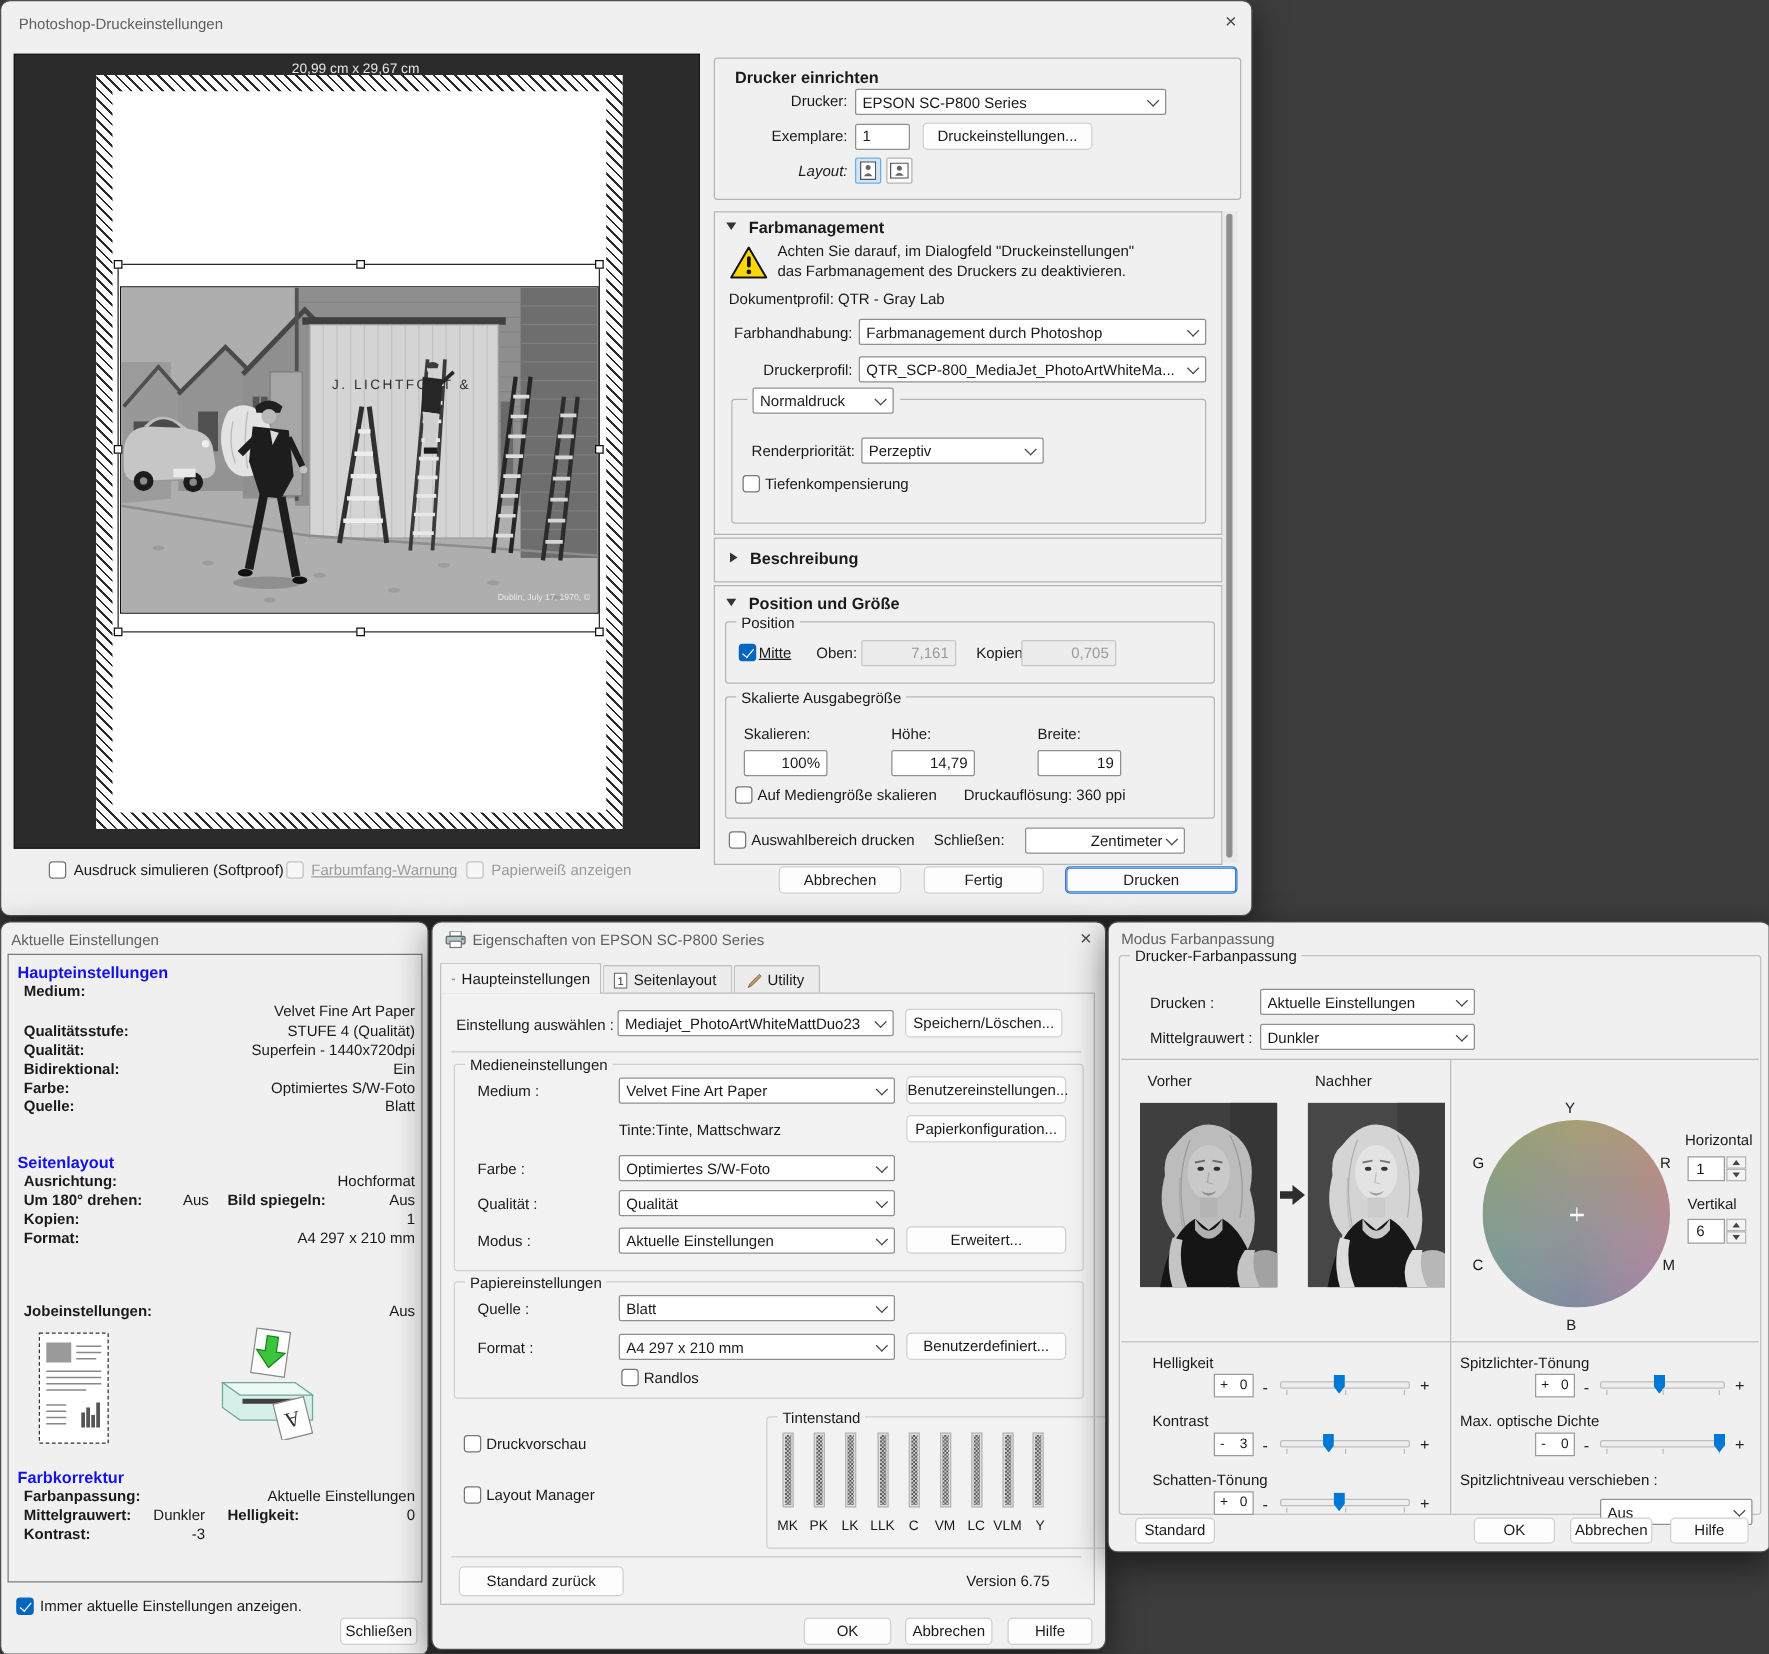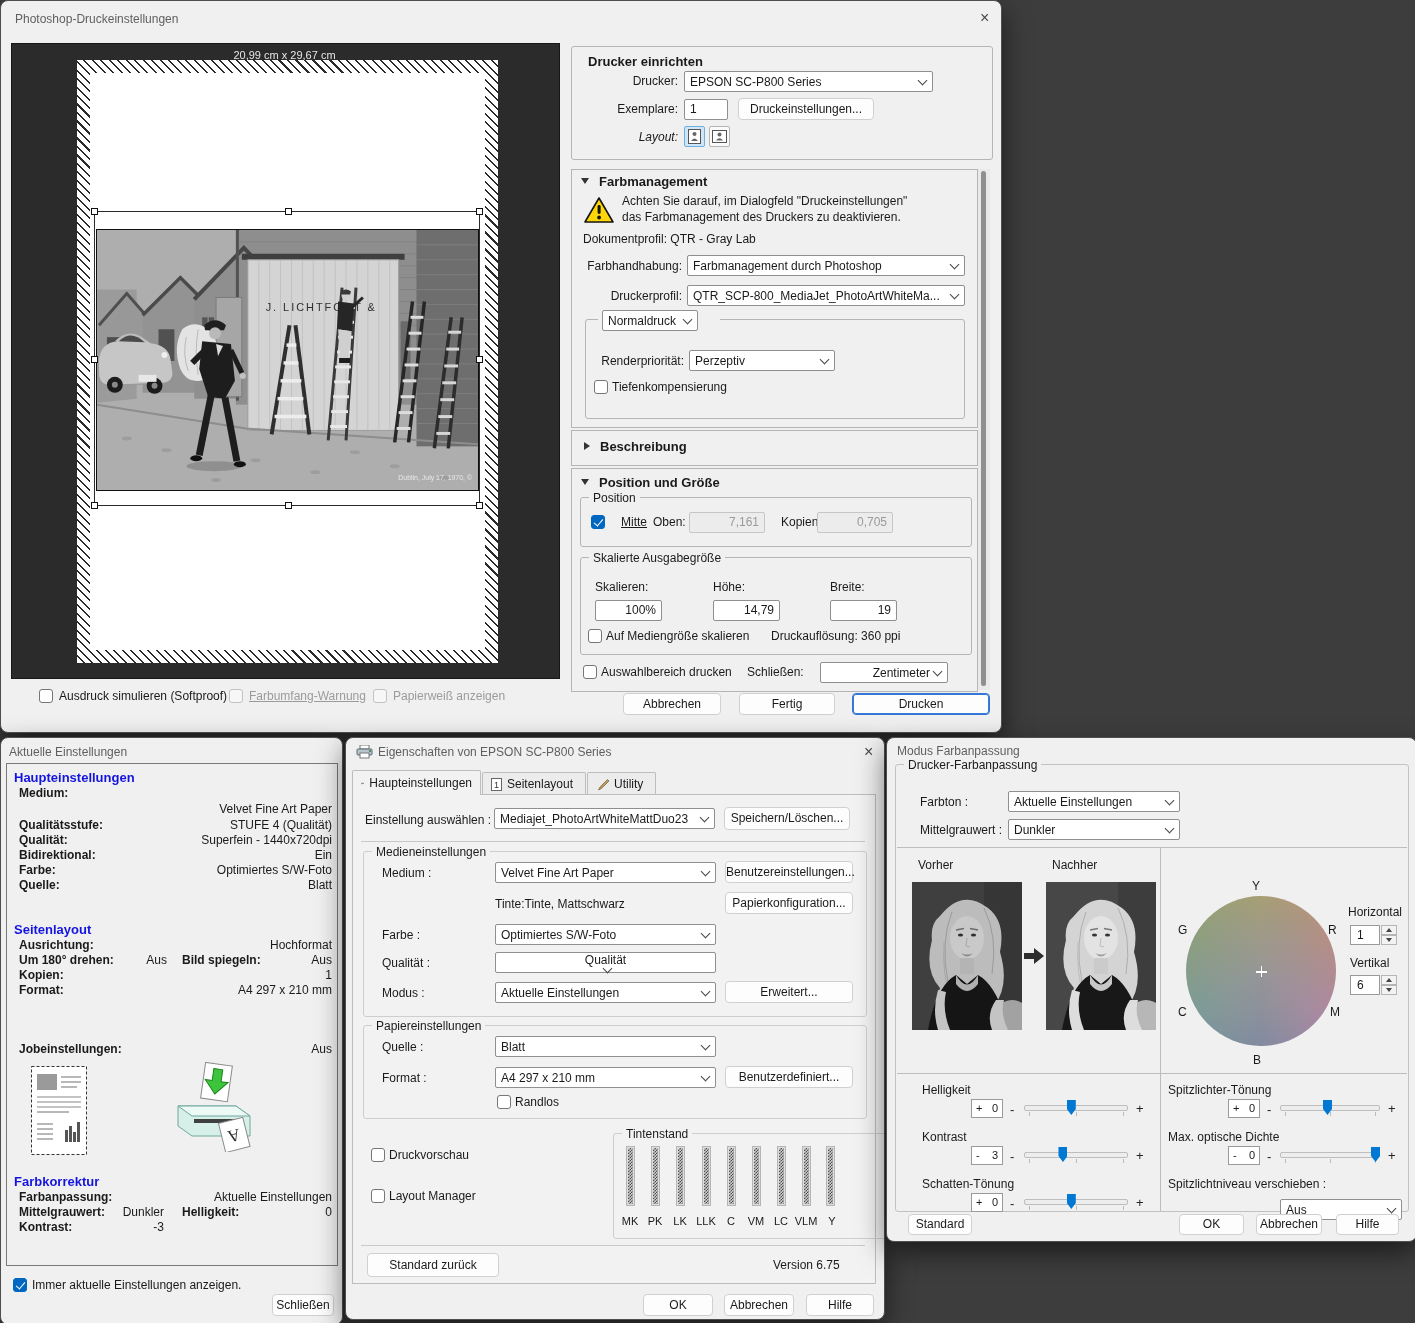--- a/index.html
+++ b/index.html
@@ -318,21 +318,21 @@
       <span class="tx">Farbmanagement durch Photoshop</span>
           <span class="chev"></span>
     </div>
     <div class="lb r" style="left:0px;top:119px;width:110px;">Druckerprofil:</div>
     <div class="dd" style="left:115px;top:115px;width:278px;">
       <span class="tx">QTR_SCP-800_MediaJet_PhotoArtWhiteMa...</span>
           <span class="chev"></span>
     </div>
     <div class="grp" style="left:13px;top:149px;width:378px;height:98px;">
       <div class="abs" style="left:12px;top:-12px;width:122px;height:24px;background:#f0f0f0;"></div>
-      <div class="dd" style="left:16px;top:-10px;width:96px;">
+      <div class="dd" style="left:16px;top:-10px;width:113px;">
         <span class="tx">Normaldruck</span>
             <span class="chev"></span>
       </div>
       <div class="lb r" style="left:0px;top:34px;width:98px;">Renderpriorität:</div>
       <div class="dd" style="left:103px;top:30px;width:146px;">
         <span class="tx">Perzeptiv</span>
             <span class="chev"></span>
       </div>
       <div class="cb" style="left:8px;top:60px;"></div>
       <div class="lb" style="left:26px;top:60px;">Tiefenkompensierung</div>
@@ -343,21 +343,21 @@
     <div class="trir" style="left:12px;top:11px;"></div>
     <div class="lb b" style="left:28px;top:8px;font-size:13px;">Beschreibung</div>
   </div>
 
   <div class="grp" style="left:570px;top:467px;width:405px;height:222px;border-radius:0;text-align:right;">
     <div class="trid" style="left:9px;top:10px;"></div>
     <div class="lb b" style="left:27px;top:6px;font-size:13px;">Position und Größe</div>
     <div class="grp" style="left:8px;top:28px;width:390px;height:48px;">
       <div class="leg" style="left:8px;top:-7px;">Position</div>
       <div class="cb on" style="left:10px;top:17px;"></div>
-      <div class="lb" style="left:40px;top:17px;text-decoration:underline;">Mitte</div>
+      <div class="lb" style="left:26px;top:17px;text-decoration:underline;">Mitte</div>
       <div class="lb" style="left:72px;top:17px;">Oben:</div>
       <div class="inp dis" style="left:108px;top:14px;width:76px;">7,161</div>
       <div class="lb" style="left:200px;top:17px;">Kopien:</div>
       <div class="inp dis" style="left:236px;top:14px;width:76px;">0,705</div>
     </div>
     <div class="grp" style="left:8px;top:88px;width:390px;height:96px;">
       <div class="leg" style="left:8px;top:-7px;">Skalierte Ausgabegröße</div>
       <div class="lb" style="left:14px;top:22px;">Skalieren:</div>
       <div class="lb" style="left:132px;top:22px;">Höhe:</div>
       <div class="lb" style="left:249px;top:22px;">Breite:</div>
@@ -515,21 +515,21 @@
       </div>
       <div class="btn" style="left:361px;top:9px;width:128px;">Benutzereinstellungen...</div>
       <div class="lb" style="left:131px;top:45px;">Tinte:Tinte, Mattschwarz</div>
       <div class="btn" style="left:361px;top:40px;width:128px;">Papierkonfiguration...</div>
       <div class="lb" style="left:18px;top:76px;">Farbe :</div>
       <div class="dd" style="left:131px;top:72px;width:221px;">
         <span class="tx">Optimiertes S/W-Foto</span>
             <span class="chev"></span>
       </div>
       <div class="lb" style="left:18px;top:104px;">Qualität :</div>
-      <div class="dd" style="left:131px;top:100px;width:221px;flex-direction:column;">
+      <div class="dd" style="left:131px;top:100px;width:221px;">
         <span class="tx">Qualität</span>
             <span class="chev"></span>
       </div>
       <div class="lb" style="left:18px;top:134px;">Modus :</div>
       <div class="dd" style="left:131px;top:130px;width:221px;">
         <span class="tx">Aktuelle Einstellungen</span>
             <span class="chev"></span>
       </div>
       <div class="btn" style="left:361px;top:129px;width:128px;">Erweitert...</div>
     </div>
@@ -603,21 +603,21 @@
 
   <div class="btn" style="left:297px;top:556px;width:70px;">OK</div>
   <div class="btn" style="left:378px;top:556px;width:70px;">Abbrechen</div>
   <div class="btn" style="left:460px;top:556px;width:68px;">Hilfe</div>
 </div>
 
 <div class="win" style="left:886px;top:737px;width:529px;height:503px;">
   <div class="lb ttl" style="left:10px;top:6px;">Modus Farbanpassung</div>
   <div class="grp" style="left:8px;top:26px;width:512px;height:446px;border-color:#c2c2c2;">
     <div class="leg" style="left:8px;top:-7px;">Drucker-Farbanpassung</div>
-    <div class="lb" style="left:24px;top:30px;">Farbton :</div>
+    <div class="lb" style="left:24px;top:30px;">Drucken :</div>
     <div class="dd" style="left:112px;top:26px;width:172px;">
       <span class="tx">Aktuelle Einstellungen</span>
           <span class="chev"></span>
     </div>
     <div class="lb" style="left:24px;top:58px;">Mittelgrauwert :</div>
     <div class="dd" style="left:112px;top:54px;width:172px;">
       <span class="tx">Dunkler</span>
           <span class="chev"></span>
     </div>
     <div class="sep" style="left:1px;top:82px;width:510px;background:#bdbdbd;"></div>

